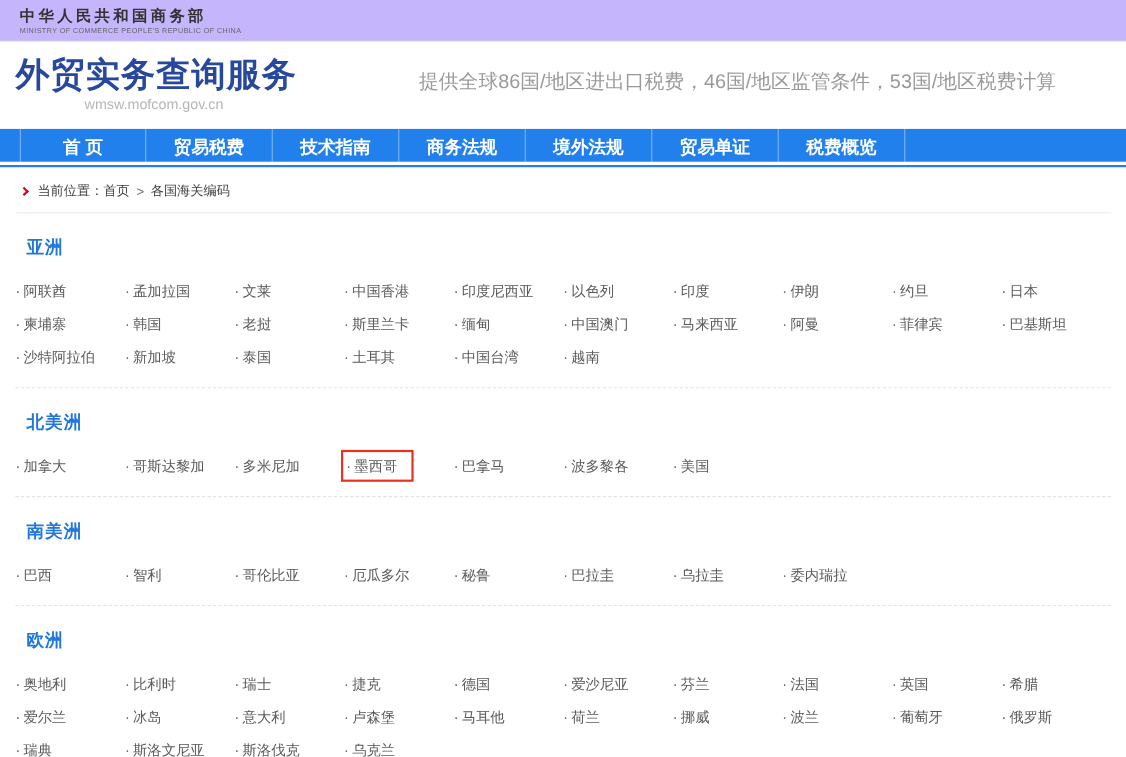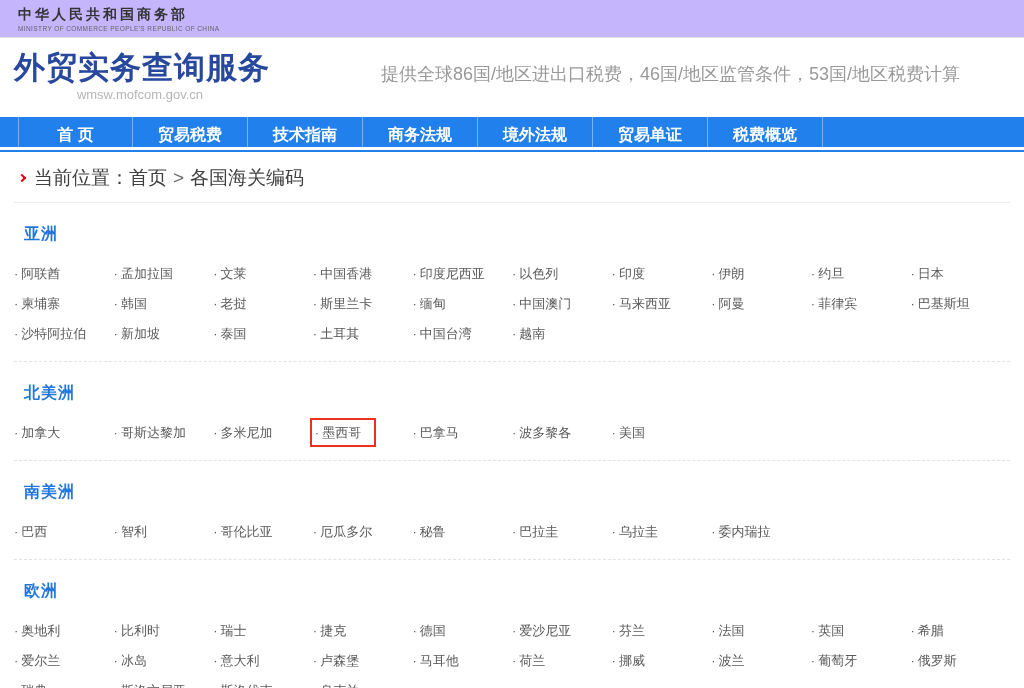--- a/index.html
+++ b/index.html
@@ -23,21 +23,21 @@
   
   .nav { height:30px; background:#2180eb; display:flex; padding-left:18px; }
   .nav-item { width:115px; line-height:36px; text-align:center; color:#fff;
     font-size:16px; font-weight:bold; border-right:1px solid rgba(255,255,255,.4);
     cursor:pointer; white-space:nowrap; }
   .nav-item:first-child { border-left:1px solid rgba(255,255,255,.4); }
   .nav-underline { height:2px; background:#2180eb; margin-top:3px; }
 
   
   .breadcrumb { margin:0 14px; padding:13px 0 11px 4px; border-bottom:1px solid #ececec;
-    display:flex; align-items:center; font-size:19px; color:#404040; }
+    display:flex; align-items:center; font-size:12px; color:#404040; }
   .crumb-arrow { width:6px; height:6px; border-top:2px solid #e60012;
     border-right:2px solid #e60012; transform:rotate(45deg); margin:0 9px 0 1px;
     display:inline-block; }
   .crumb-home { cursor:pointer; }
   .crumb-sep { margin:0 6px; color:#666; }
 
   
   .sections { padding:0 14px; }
   .section { padding:21px 0 17px; }
   .section + .section { border-top:1px dashed #e3e3e3; }

